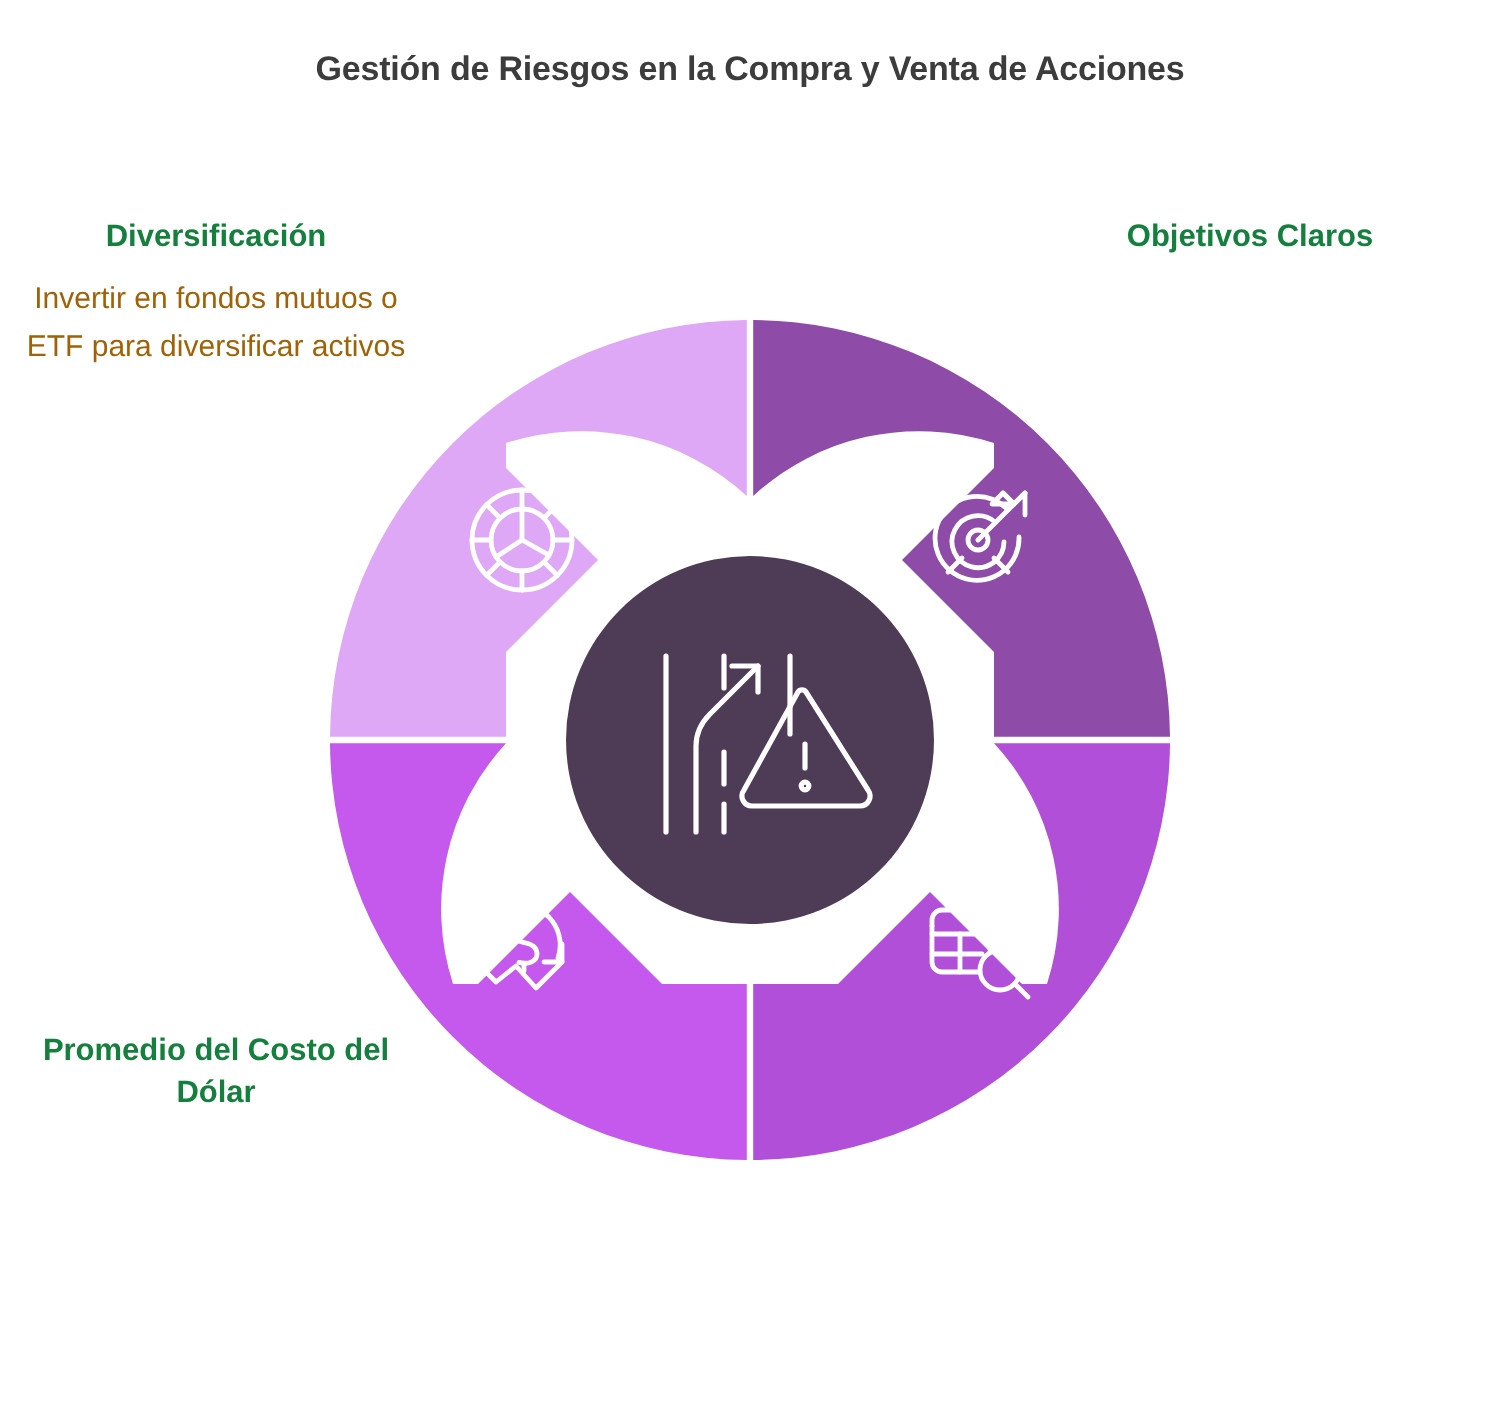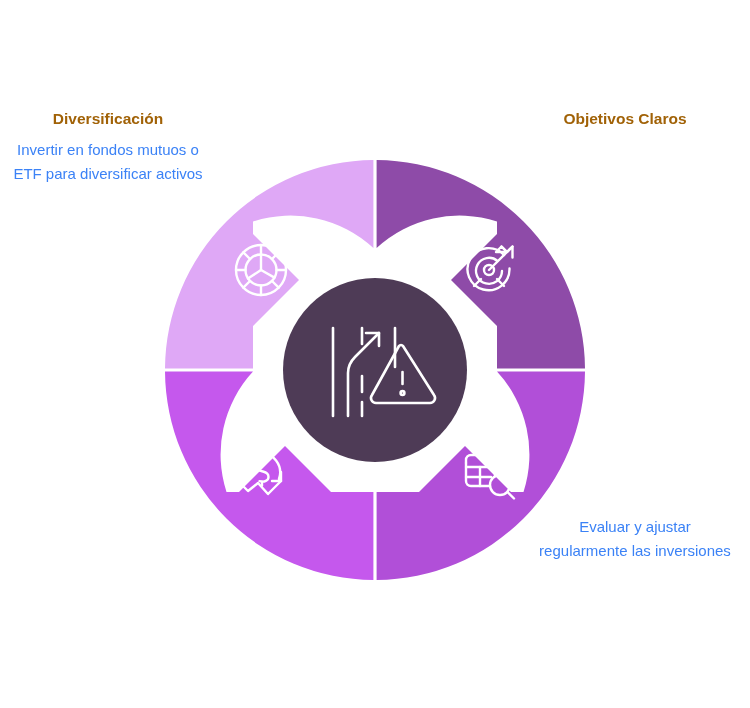--- a/index.html
+++ b/index.html
@@ -53,43 +53,44 @@
   }
 
   
   .blk {
     position: absolute;
     width: 200px;
   }
   .blk .hd {
     font-size: 15.5px;
     font-weight: bold;
-    color: #a16207;
+    color: #15803d;
     line-height: 21px;
     margin-bottom: 9px;
   }
   .blk .bd {
     font-size: 15px;
-    color: #3b82f6;
+    color: #a16207;
     line-height: 24px;
   }
 
   .blk.tl { left: 8px;  top: 108px; text-align: center; }
   .blk.tr { left: 525px; top: 108px; text-align: center; }
   .blk.bl { left: 8px;  top: 515px; text-align: center; }
   .blk.br { left: 535px; top: 515px; text-align: center; }
 
   .blk.tl .bd, .blk.bl .bd { }
   .blk.bl .hd, .blk.br .hd { margin-bottom: 2px; }
 </style>
 </head>
 <body>
 
 <div id="infographic">
 
+  <div class="title">Gestión de Riesgos en la Compra y Venta de Acciones</div>
 
   <div class="stage">
     <svg class="donut-svg" viewBox="0 0 420 450">
       <defs>
         
       </defs>
 
       <g transform="translate(210,225)">
 
         <g>
@@ -219,19 +220,19 @@
   <div class="blk tl">
     <div class="hd">Diversificación</div>
     <div class="bd">Invertir en fondos mutuos o ETF para diversificar activos</div>
   </div>
 
   <div class="blk tr">
     <div class="hd">Objetivos Claros</div>
   </div>
 
   <div class="blk bl">
+    <div class="hd">Promedio del Costo del Dólar</div>
   </div>
 
   <div class="blk br">
-    <div class="bd">Evaluar y ajustar regularmente las inversiones</div>
   </div>
 
 </div>
 
 </body></html>

